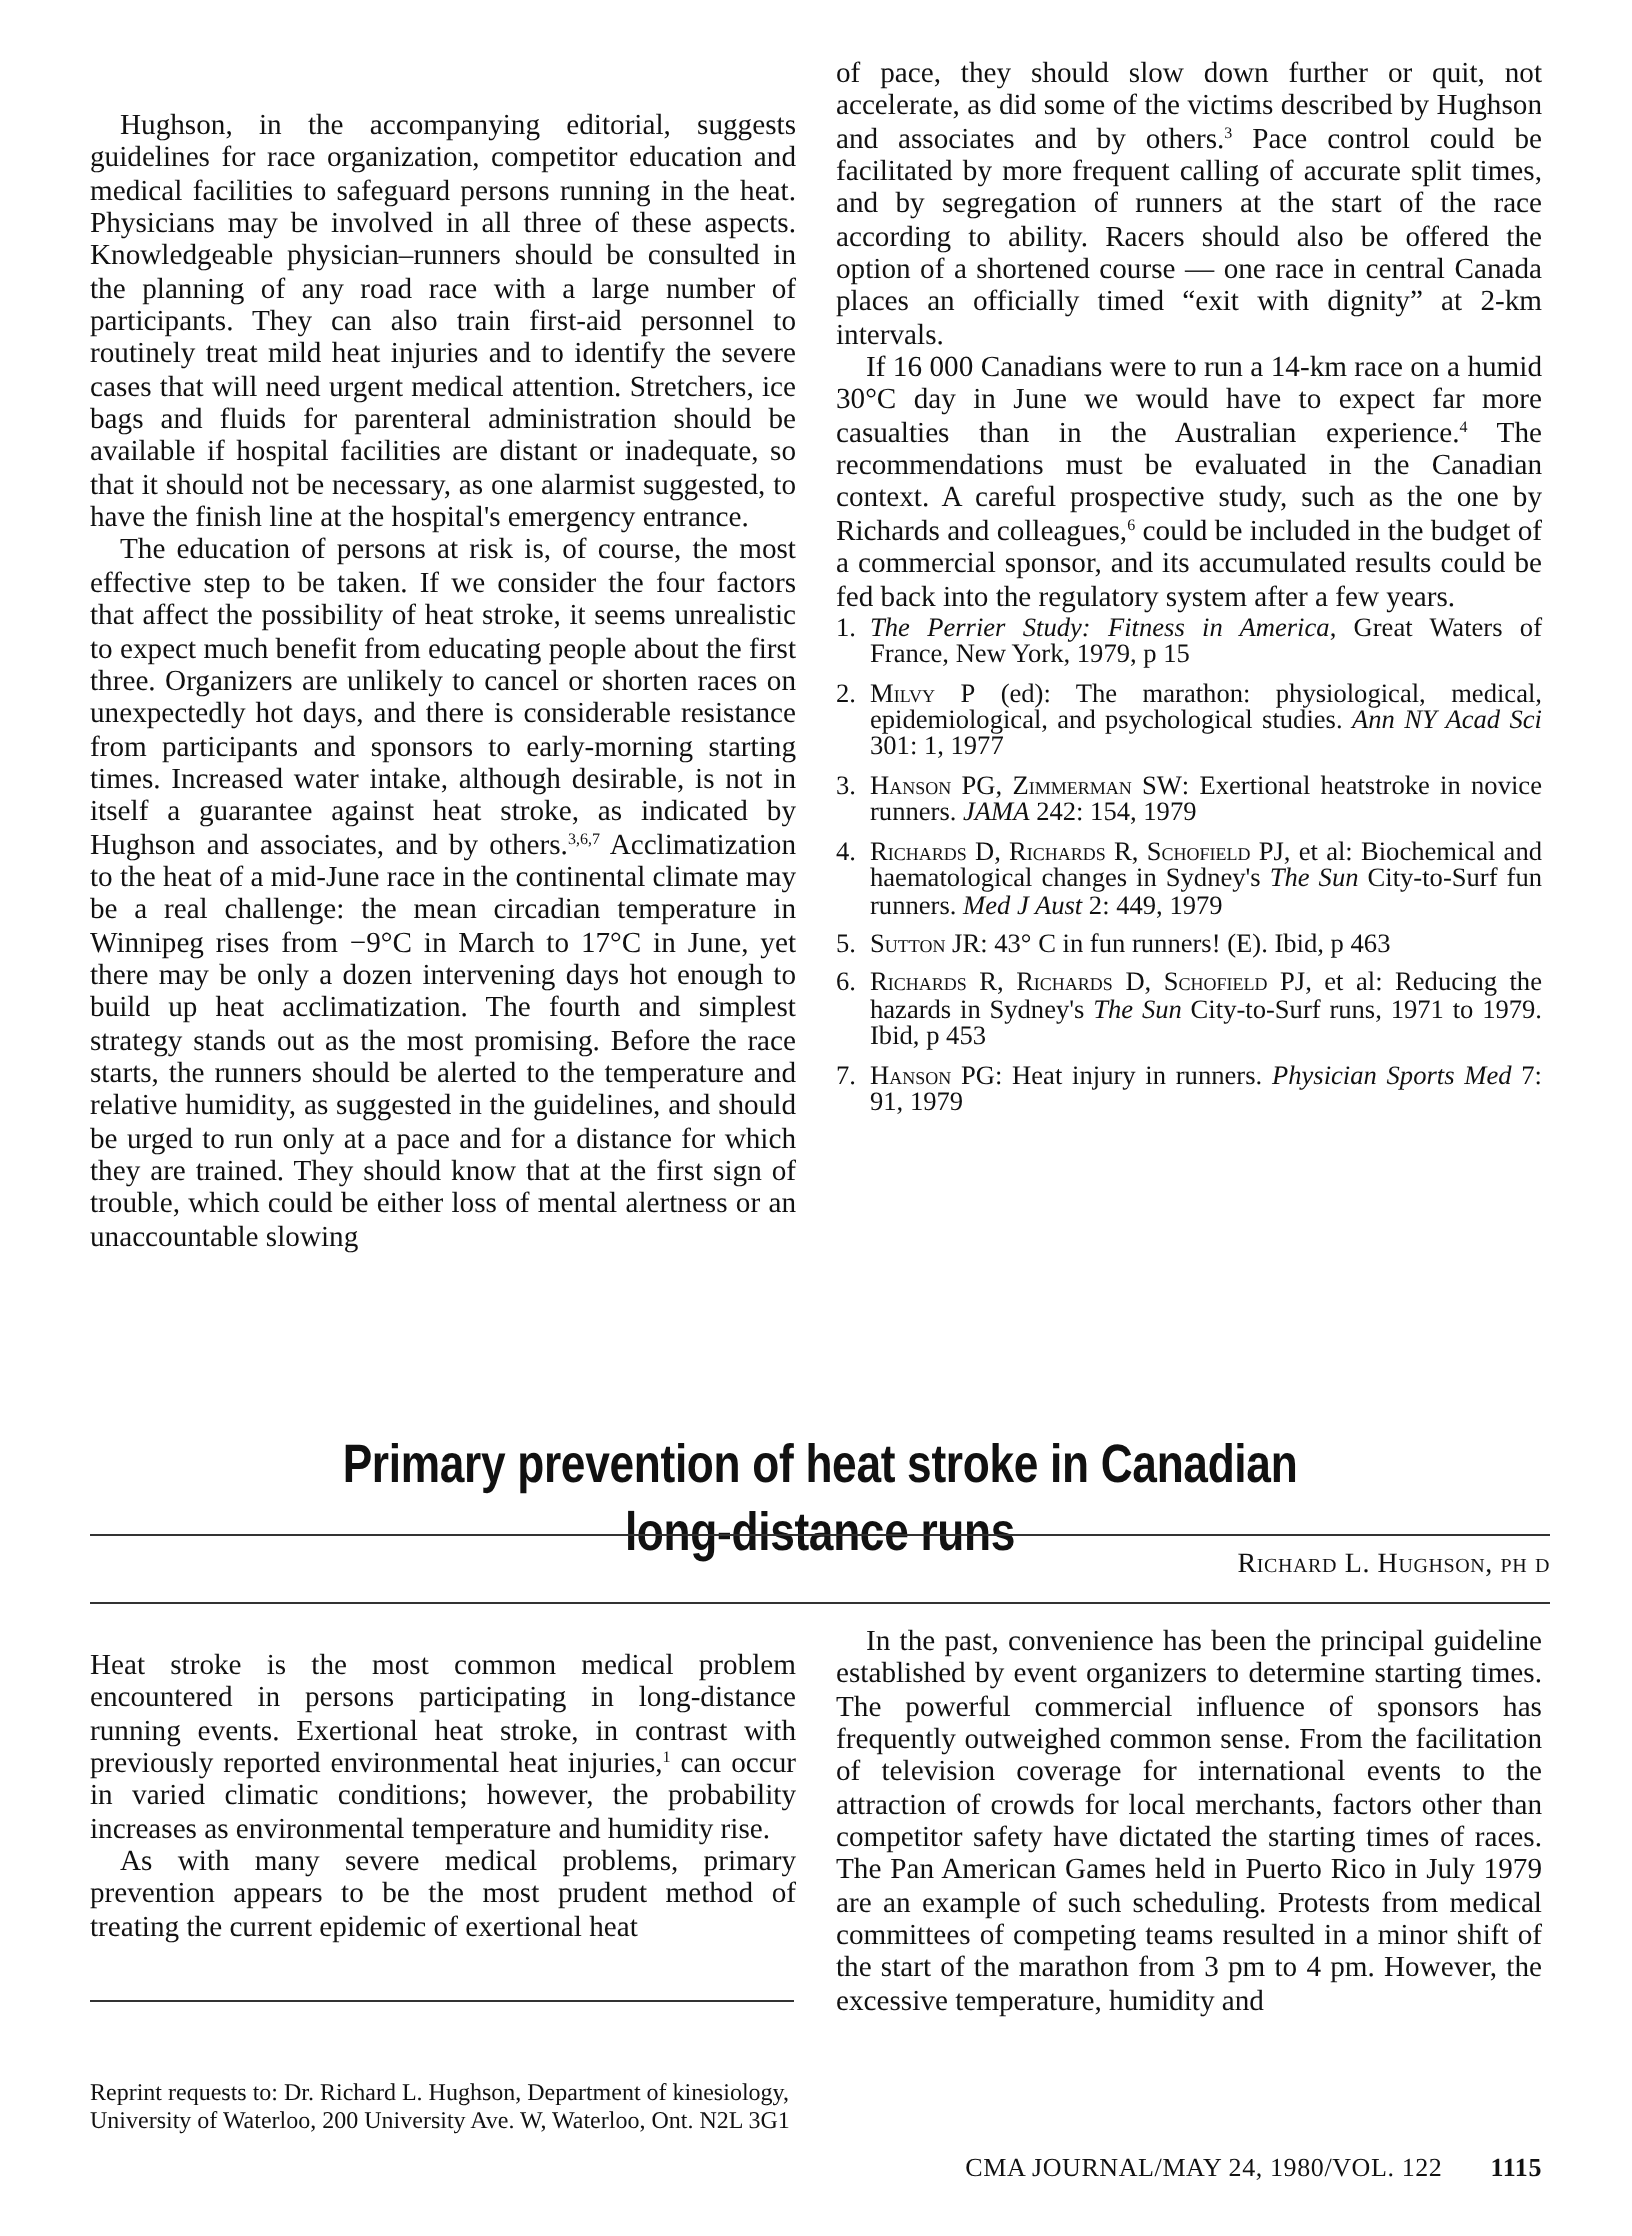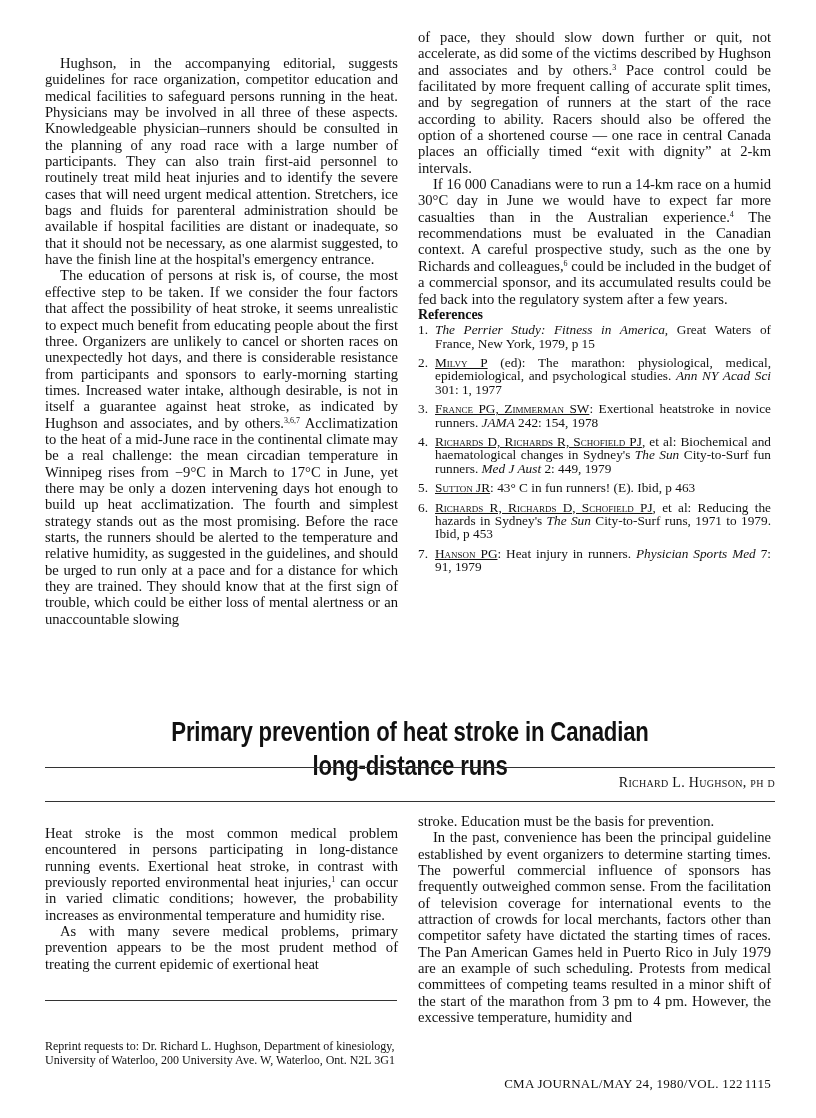--- a/index.html
+++ b/index.html
@@ -8,53 +8,52 @@
   .col { position: absolute; width: 353px; font-size: 14.6px; line-height: 16.35px;
          text-align: justify; hyphens: manual; }
   .col p { margin: 0; text-indent: 15px; }
   .col p.noindent { text-indent: 0; }
   #top-left { left: 45px; top: 29px; margin-top: 26px; }
   #top-right { left: 418px; top: 29px; }
   .refs-title { font-weight: bold; font-size: 14px; margin-top: 12px; margin-bottom: 10px; text-indent: 0 !important; }
   .refs { list-style: none; margin: 0; padding: 0; font-size: 13.3px; line-height: 13.4px; }
   .refs li { position: relative; padding-left: 17px; margin-bottom: 6px; text-align: justify; }
   .refs .num { position: absolute; left: 0; top: 0; }
-  .sc { font-variant: small-caps; text-decoration: underline; }
+  .sc { font-variant: small-caps; }
   .title { position: absolute; left: 45px; width: 730px; top: 715px; text-align: center;
            font-family: "Liberation Sans", sans-serif; font-weight: bold; font-size: 27px; line-height: 34px;
            transform: scaleX(0.82); transform-origin: center; letter-spacing: -0.2px; }
   .rule { position: absolute; left: 45px; width: 730px; height: 0; border-top: 1.5px solid #333; }
   #rule-top { top: 767px; }
   #rule-bottom { top: 801px; }
   .byline { position: absolute; left: 45px; width: 730px; top: 775px; text-align: right;
             font-size: 14px; font-variant: small-caps; letter-spacing: 0.3px; }
   #bottom-left { left: 45px; top: 813px; margin-top: 12px; }
   #bottom-right { left: 418px; top: 813px; }
   .footnote-rule { position: absolute; left: 45px; width: 352px; top: 1000px; border-top: 1.5px solid #333; }
   .footnote { position: absolute; left: 45px; top: 1040px; width: 352px; font-size: 12px; line-height: 13.6px; }
   .footer { position: absolute; right: 45px; top: 1076px; font-size: 13px; letter-spacing: 0.3px; }
-  .footer .pg { font-weight: normal; margin-left: 2px; }
+  .footer .pg { font-weight: bold; margin-left: 24px; }
   sup { font-size: 8px; line-height: 0; vertical-align: 5px; }
 </style>
 </head>
 <body>
 
 <div id="top-left" class="col">
   <p>Hughson, in the accompanying editorial, suggests guidelines for race organization, competitor education and medical facilities to safeguard persons running in the heat. Physicians may be involved in all three of these aspects. Knowledgeable physician–runners should be consulted in the planning of any road race with a large number of participants. They can also train first-aid personnel to routinely treat mild heat injuries and to identify the severe cases that will need urgent medical attention. Stretchers, ice bags and fluids for parenteral administration should be available if hospital facilities are distant or inadequate, so that it should not be necessary, as one alarmist suggested, to have the finish line at the hospital's emergency entrance.</p>
   <p><span>The education of persons at risk is, of course, the most effective step to be taken. If we consider the four factors that affect the possibility of heat stroke, it seems unrealistic to expect much benefit from educating people about the first three. Organizers are unlikely to cancel or shorten races on unexpectedly hot days, and there is considerable resistance from participants and sponsors to early-morning starting times. Increased water intake, although desirable, is not in itself a guarantee against heat stroke, as indicated by Hughson and associates, and by others.</span><sup>3,6,7</sup> <span>Acclimatization to the heat of a mid-June race in the continental climate may be a real challenge: the mean circadian temperature in Winnipeg rises from −9°C in March to 17°C in June, yet there may be only a dozen intervening days hot enough to build up heat acclimatization. The fourth and simplest strategy stands out as the most promising. Before the race starts, the runners should be alerted to the temperature and relative humidity, as suggested in the guidelines, and should be urged to run only at a pace and for a distance for which they are trained. They should know that at the first sign of trouble, which could be either loss of mental alertness or an unaccountable slowing</span></p>
 </div>
 
 <div id="top-right" class="col">
   <p class="noindent"><span>of pace, they should slow down further or quit, not accelerate, as did some of the victims described by Hughson and associates and by others.</span><sup>3</sup><span> Pace control could be facilitated by more frequent calling of accurate split times, and by segregation of runners at the start of the race according to ability. Racers should also be offered the option of a shortened course — one race in central Canada places an officially timed “exit with dignity” at 2-km intervals.</span></p>
   <p><span>If 16 000 Canadians were to run a 14-km race on a humid 30°C day in June we would have to expect far more casualties than in the Australian experience.</span><sup>4</sup><span> The recommendations must be evaluated in the Canadian context. A careful prospective study, such as the one by Richards and colleagues,</span><sup>6</sup><span> could be included in the budget of a commercial sponsor, and its accumulated results could be fed back into the regulatory system after a few years.</span></p>
-  <p class="refs-title">References</p>
   <ol class="refs" id="refs">
       <li><span class="num">1.</span><span class="sc"></span><span></span><i>The Perrier Study: Fitness in America</i><span>, Great Waters of France, New York, 1979, p 15</span><i></i><span></span></li>
       <li><span class="num">2.</span><span class="sc">Milvy P</span><span> (ed): The marathon: physiological, medical, epidemiological, and psychological studies. </span><i>Ann NY Acad Sci</i><span> 301: 1, 1977</span><i></i><span></span></li>
-      <li><span class="num">3.</span><span class="sc">France PG, Zimmerman SW</span><span>: Exertional heatstroke in novice runners. </span><i>JAMA</i><span> 242: 154, 1978</span><i></i><span></span></li>
+      <li><span class="num">3.</span><span class="sc">Hanson PG, Zimmerman SW</span><span>: Exertional heatstroke in novice runners. </span><i>JAMA</i><span> 242: 154, 1979</span><i></i><span></span></li>
       <li><span class="num">4.</span><span class="sc">Richards D, Richards R, Schofield PJ</span><span>, et al: Biochemical and haematological changes in Sydney's </span><i>The Sun</i><span> City-to-Surf fun runners. </span><i>Med J Aust</i><span> 2: 449, 1979</span></li>
       <li><span class="num">5.</span><span class="sc">Sutton JR</span><span>: 43° C in fun runners! (E). Ibid, p 463</span><i></i><span></span><i></i><span></span></li>
       <li><span class="num">6.</span><span class="sc">Richards R, Richards D, Schofield PJ</span><span>, et al: Reducing the hazards in Sydney's </span><i>The Sun</i><span> City-to-Surf runs, 1971 to 1979. Ibid, p 453</span><i></i><span></span></li>
       <li><span class="num">7.</span><span class="sc">Hanson PG</span><span>: Heat injury in runners. </span><i>Physician Sports Med</i><span> 7: 91, 1979</span><i></i><span></span></li>
     </ol>
 </div>
 
 <div class="title">
   <div>Primary prevention of heat stroke in Canadian</div>
   <div>long-distance runs</div>
@@ -65,19 +64,18 @@
 
 <div id="bottom-left" class="col">
   <p class="noindent"><span>Heat stroke is the most common medical problem encountered in persons participating in long-distance running events. Exertional heat stroke, in contrast with previously reported environmental heat injuries,</span><sup>1</sup><span> can occur in varied climatic conditions; however, the probability increases as environmental temperature and humidity rise.</span></p>
   <p>As with many severe medical problems, primary prevention appears to be the most prudent method of treating the current epidemic of exertional heat</p>
 </div>
 
 <div class="footnote-rule"></div>
 <div class="footnote">Reprint requests to: Dr. Richard L. Hughson, Department of kinesiology, University of Waterloo, 200 University Ave. W, Waterloo, Ont. N2L 3G1</div>
 
 <div id="bottom-right" class="col">
-  <p class="noindent">stroke. Education must be the basis for prevention.</p>
   <p>In the past, convenience has been the principal guideline established by event organizers to determine starting times. The powerful commercial influence of sponsors has frequently outweighed common sense. From the facilitation of television coverage for international events to the attraction of crowds for local merchants, factors other than competitor safety have dictated the starting times of races. The Pan American Games held in Puerto Rico in July 1979 are an example of such scheduling. Protests from medical committees of competing teams resulted in a minor shift of the start of the marathon from 3 pm to 4 pm. However, the excessive temperature, humidity and</p>
 </div>
 
 <div class="footer">
   <span>CMA JOURNAL/MAY 24, 1980/VOL. 122</span><span class="pg">1115</span>
 </div>
 
 </body></html>

